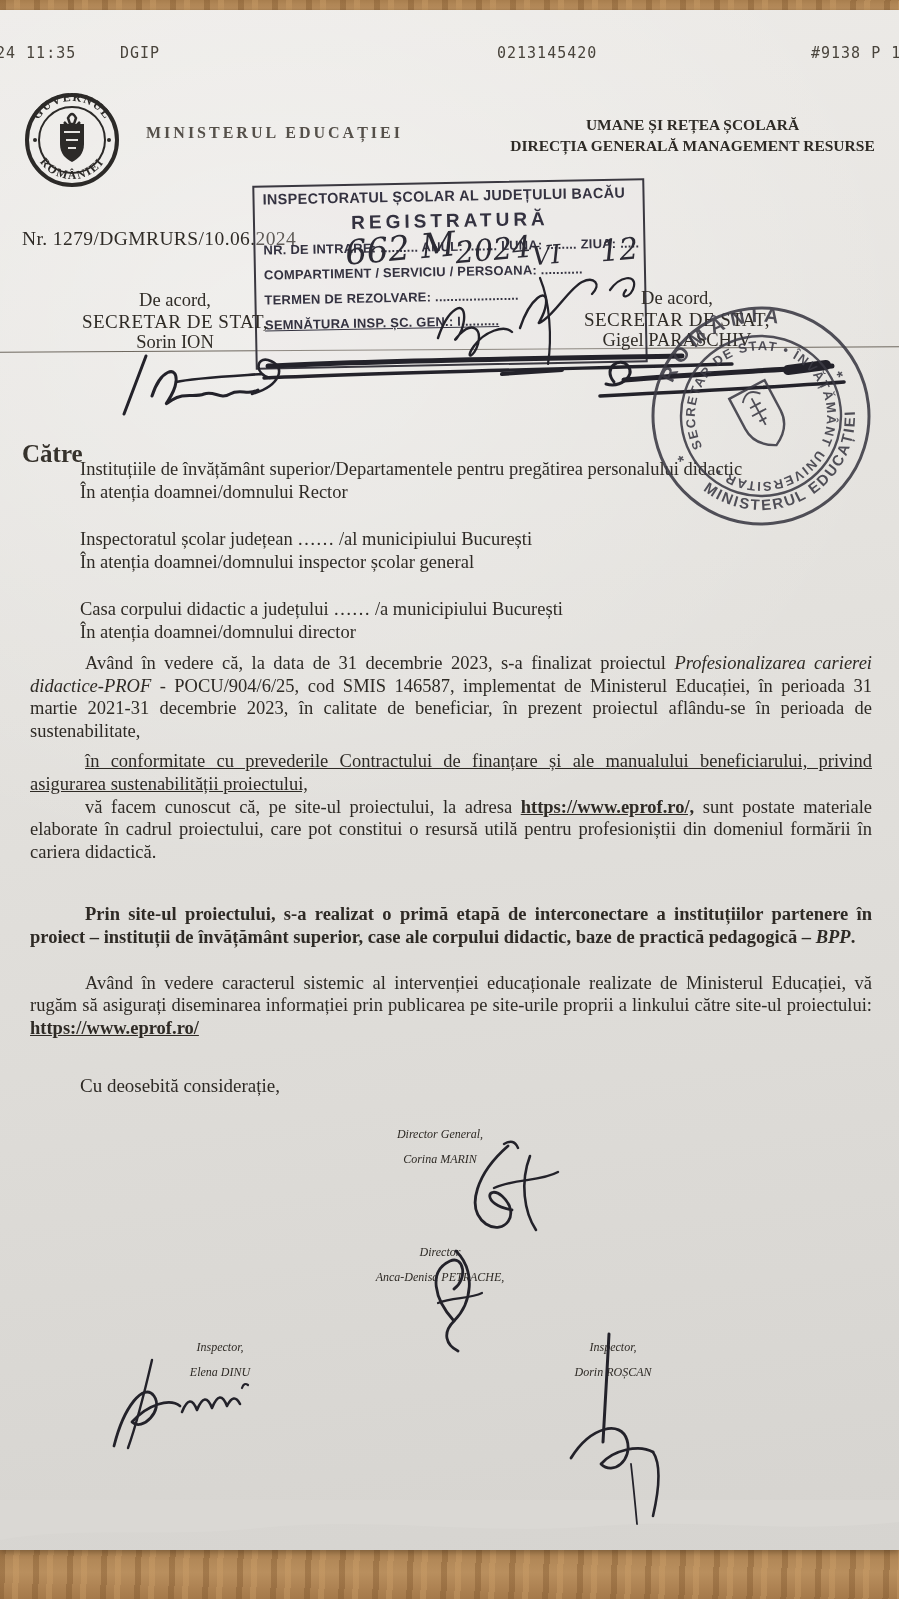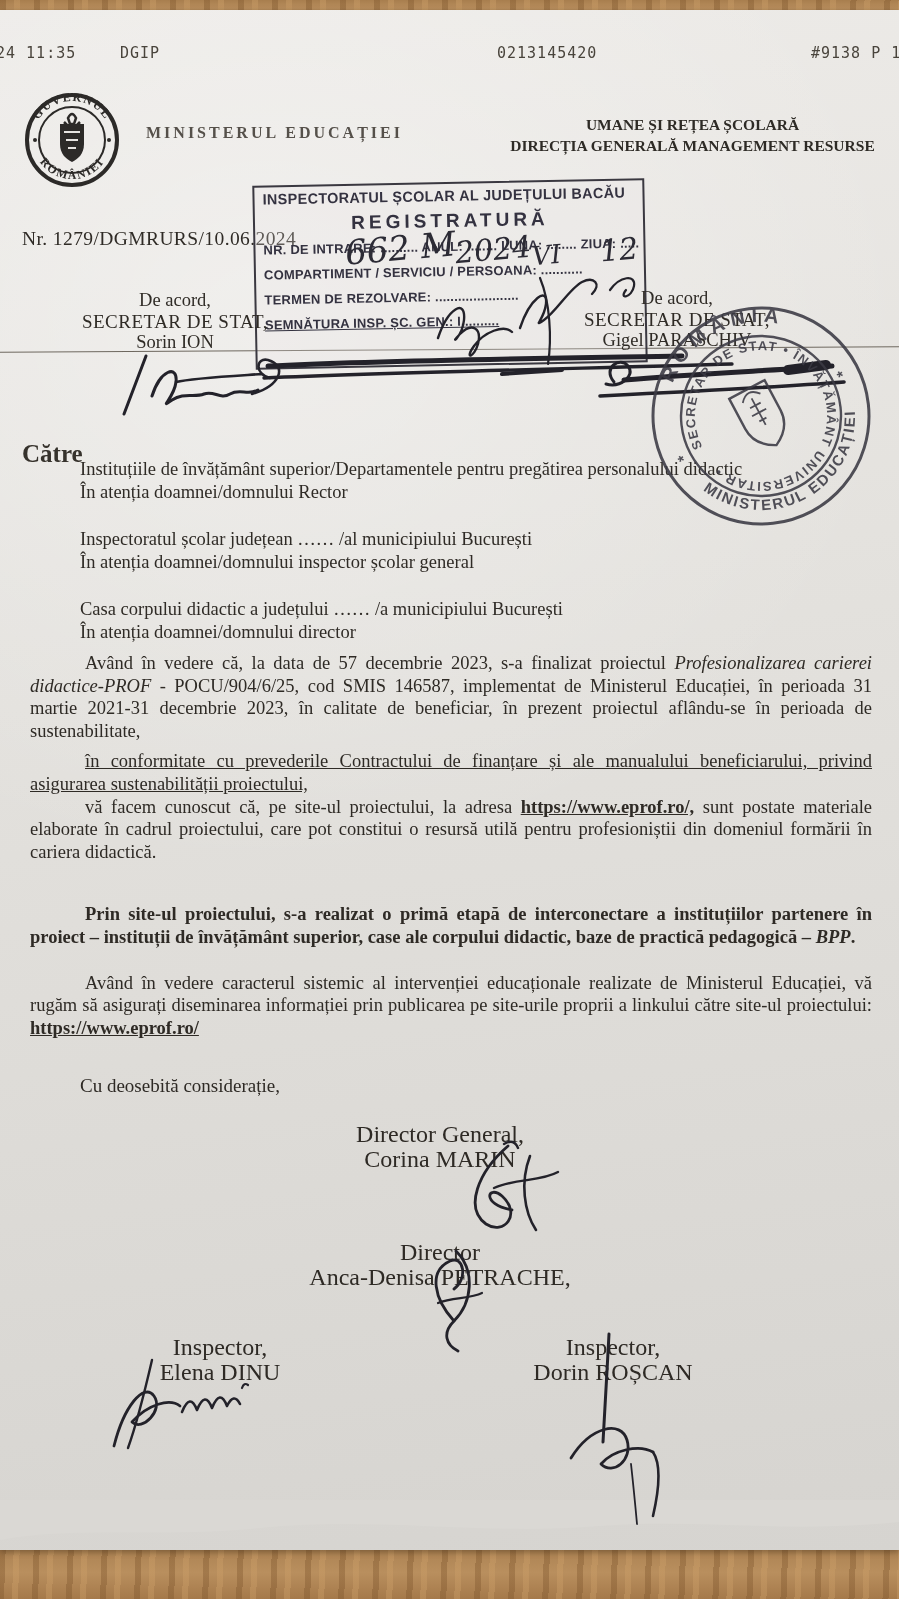--- a/index.html
+++ b/index.html
@@ -101,21 +101,21 @@
                color:#2e2a25; text-align:justify; }
   .body-text p { text-indent:55px; }
   .p2 { margin-top:8px;text-decoration:underline; }
   .p4 { margin-top:40px;font-weight:bold; }
   .p5 { margin-top:23px; }
   .it { font-style:italic; }
   .lnk { font-weight:bold; text-decoration:underline; }
 
   .closing { top:1075px; left:80px; font-size:19px; color:#2e2a25; }
 
-  .sigblock { text-align:center; font-size:24px; line-height:25px; color:#2e2a25; z-index:2; }
+  .sigblock { text-align:center; font-size:12px; line-height:25px; color:#2e2a25; z-index:2;font-style:italic; }
   .dg-block   { top:1122px; left:290px; width:300px; }
   .dir-block  { top:1240px; left:290px; width:300px; }
   .insp-left  { top:1335px; left:120px; width:200px; }
   .insp-right { top:1335px; left:513px; width:200px; }
 </style>
 </head>
 <body>
 
 <div class="wood wood-top"></div>
 <div class="wood wood-bottom"></div>
@@ -246,21 +246,21 @@
     <div>În atenția doamnei/domnului inspector școlar general</div>
   </div>
   <div class="recip-group">
     <div class="l1">Casa corpului didactic a județului …… /a municipiului București</div>
     <div>În atenția doamnei/domnului director</div>
   </div>
 </div>
 
 <div class="abs body-text">
   <p class="p1">
-    <span>Având în vedere că, la data de 57 decembrie 2023, s-a finalizat proiectul </span><span class="it">Profesionalizarea carierei didactice-PROF</span><span> - POCU/904/6/25, cod SMIS 146587, implementat de Ministerul Educației, în perioada 31 martie 2021-31 decembrie 2023, în calitate de beneficiar, în prezent proiectul aflându-se în perioada de sustenabilitate,</span>
+    <span>Având în vedere că, la data de 31 decembrie 2023, s-a finalizat proiectul </span><span class="it">Profesionalizarea carierei didactice-PROF</span><span> - POCU/904/6/25, cod SMIS 146587, implementat de Ministerul Educației, în perioada 31 martie 2021-31 decembrie 2023, în calitate de beneficiar, în prezent proiectul aflându-se în perioada de sustenabilitate,</span>
   </p>
   <p class="p2">în conformitate cu prevederile Contractului de finanțare și ale manualului beneficiarului, privind asigurarea sustenabilității proiectului,</p>
   <p class="p3">
     <span>vă facem cunoscut că,   pe site-ul proiectului, la adresa </span><span class="lnk">https://www.eprof.ro/,</span><span> sunt postate materiale elaborate în cadrul proiectului, care pot constitui o resursă utilă pentru profesioniștii din domeniul formării în cariera didactică.</span>
   </p>
   <p class="p4">
     <span>Prin site-ul proiectului, s-a realizat o primă etapă de interconectare a instituțiilor partenere în proiect – instituții de învățământ superior, case ale corpului didactic, baze de practică pedagogică – </span><span class="it">BPP</span><span>.</span>
   </p>
   <p class="p5">
     <span>Având în vedere caracterul sistemic al intervenției educaționale realizate de Ministerul Educației, vă rugăm să asigurați diseminarea informației prin publicarea pe site-urile proprii a linkului către site-ul proiectului: </span><span class="lnk">https://www.eprof.ro/</span>

